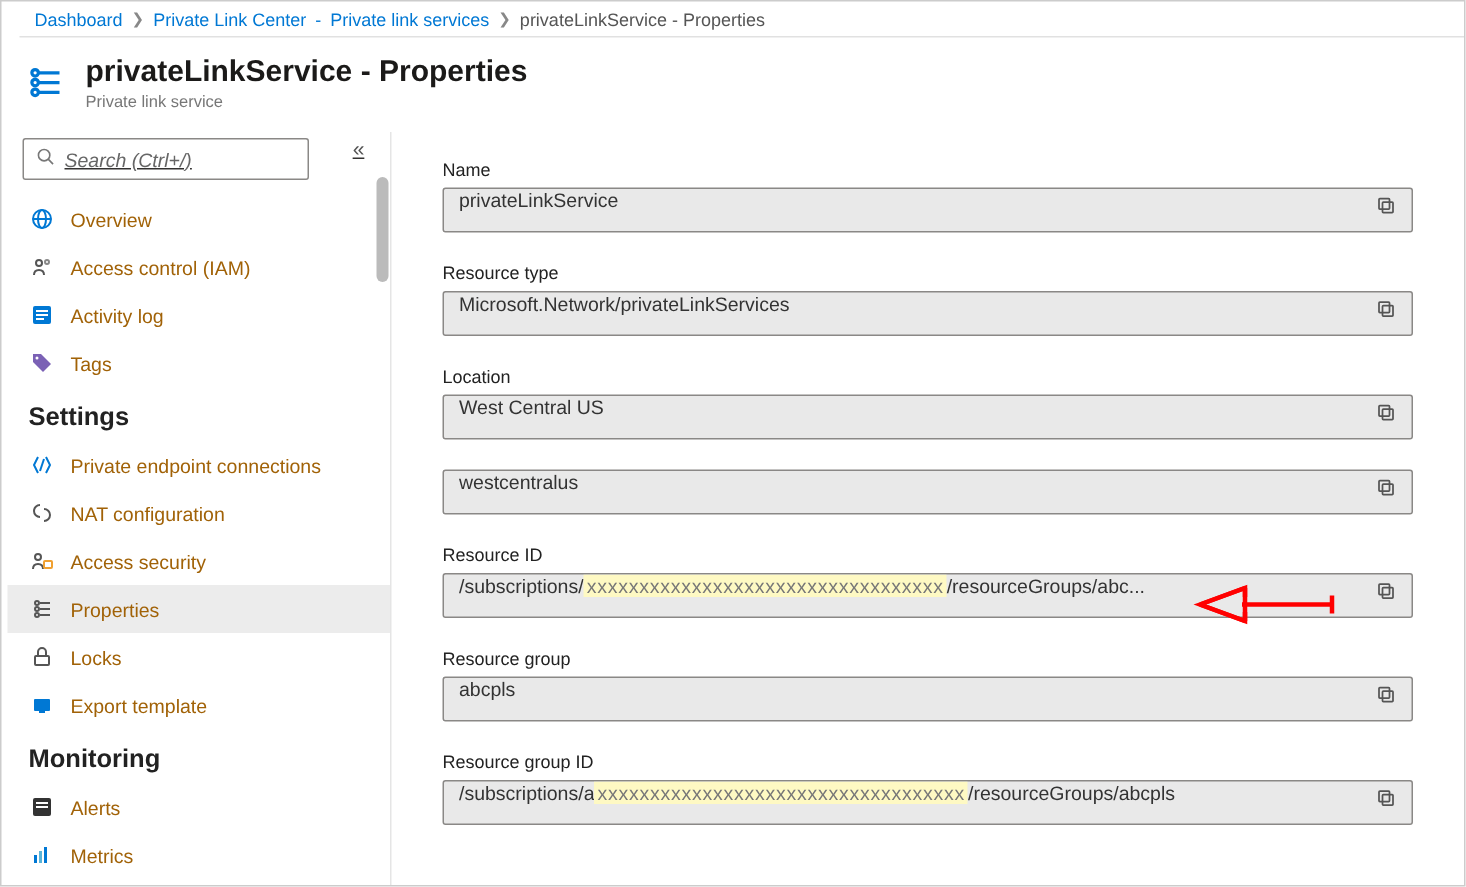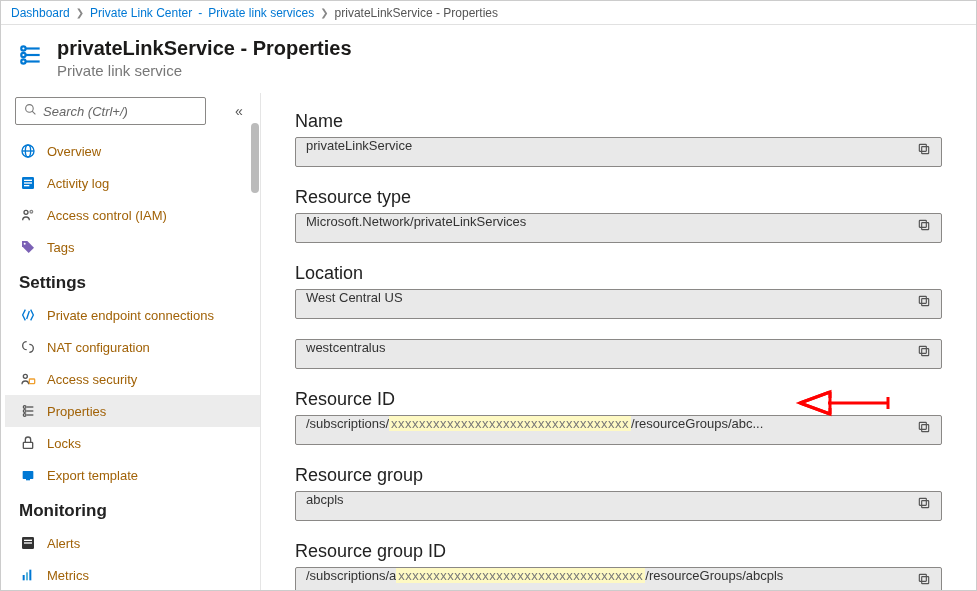--- a/index.html
+++ b/index.html
@@ -14,20 +14,21 @@
     border: 1px solid #ccc;
   }
   .breadcrumb {
     display: flex;
     align-items: center;
     gap: 6px;
     padding: 4px 10px;
     height: 24px;
     font-size: 12px;
     border-bottom: 1px solid #e1e1e1;
+    margin-left: 12px;
   }
   .breadcrumb a { color: #0078d4; text-decoration: none; cursor: pointer; }
   .breadcrumb .sep { color: #888; font-size: 10px; }
   .breadcrumb .dash { color: #0078d4; }
   .breadcrumb .current { color: #555; }
   .header {
     display: flex;
     align-items: flex-start;
     gap: 12px;
     padding: 12px 16px 14px 16px;
@@ -36,39 +37,40 @@
     width: 28px; height: 28px;
     display: flex; align-items: center; justify-content: center;
     margin-top: 4px;
   }
   .header-title {
     font-size: 20px;
     font-weight: 600;
     color: #1b1a19;
   }
   .header-sub {
-    font-size: 15px;
+    font-size: 11px;
     color: #777;
     margin-top: 2px;
   }
   .body {
     display: flex;
     height: calc(591px - 24px - 60px);
   }
   .sidebar {
     width: 260px;
     min-width: 260px;
     border-right: 1px solid #e5e5e5;
     padding: 0 0 0 4px;
     position: relative;
     overflow-y: auto;
   }
   .search-row {
-    display: flex; align-items: center; gap: 22px;
+    display: flex; gap: 22px;
     padding: 4px 10px 10px 10px;
+    text-decoration: underline;
   }
   .search-input {
     flex: 1;
     display: flex; align-items: center; gap: 6px;
     border: 1px solid #8a8886;
     border-radius: 2px;
     height: 28px;
     padding: 0 8px;
     color: #666;
     font-style: italic;
@@ -94,21 +96,21 @@
     position: absolute; right: 1px; top: 30px; width: 8px; height: 70px;
     background: #bbb; border-radius: 4px;
   }
   .main {
     flex: 1;
     padding: 18px 34px 0 34px;
     overflow-y: auto;
     position: relative;
   }
   .field { margin-bottom: 20px; }
-  .field-label { font-size: 18px; color: #222; margin-bottom: 5px; }
+  .field-label { font-size: 12px; color: #222; margin-bottom: 5px; }
   .field-box {
     display: flex; align-items: flex-start;
     background: #e9e9e9;
     border: 1px solid #8a8886;
     border-radius: 2px;
     height: 30px;
     padding: 0 6px 0 10px;
     font-size: 13px; color: #333;
     position: relative;
   }
@@ -167,38 +169,38 @@
         <svg width="16" height="16" viewBox="0 0 24 24" fill="none" stroke="#0078d4" stroke-width="2">
             <circle cx="12" cy="12" r="9"></circle>
             <ellipse cx="12" cy="12" rx="4" ry="9"></ellipse>
             <line x1="3" y1="12" x2="21" y2="12"></line>
           </svg>
       </span>
       <span>Overview</span>
     </div>
     <div class="sb-item">
       <span class="sb-icon">
+        <svg width="16" height="16" viewBox="0 0 24 24" fill="none" stroke="#555" stroke-width="2">
+            <circle cx="9" cy="8" r="3"></circle>
+            <path d="M4 20c0-3 2-5 5-5s5 2 5 5"></path>
+            <circle cx="17" cy="7" r="2" stroke="#888"></circle>
+          </svg>
+      </span>
+      <span>Access control (IAM)</span>
+    </div>
+    <div class="sb-item">
+      <span class="sb-icon">
         <svg width="16" height="16" viewBox="0 0 24 24" fill="#0078d4">
             <rect x="3" y="3" width="18" height="18" rx="2" fill="#0078d4"></rect>
             <rect x="6" y="7" width="12" height="2" fill="#fff"></rect>
             <rect x="6" y="11" width="12" height="2" fill="#fff"></rect>
             <rect x="6" y="15" width="8" height="2" fill="#fff"></rect>
           </svg>
       </span>
       <span>Activity log</span>
-    </div>
-    <div class="sb-item">
-      <span class="sb-icon">
-        <svg width="16" height="16" viewBox="0 0 24 24" fill="none" stroke="#555" stroke-width="2">
-            <circle cx="9" cy="8" r="3"></circle>
-            <path d="M4 20c0-3 2-5 5-5s5 2 5 5"></path>
-            <circle cx="17" cy="7" r="2" stroke="#888"></circle>
-          </svg>
-      </span>
-      <span>Access control (IAM)</span>
     </div>
     <div class="sb-item">
       <span class="sb-icon">
         <svg width="16" height="16" viewBox="0 0 24 24">
             <path d="M3 3h8l10 10-8 8L3 11z" fill="#7b61b5"></path>
             <circle cx="7" cy="7" r="1.5" fill="#fff"></circle>
           </svg>
       </span>
       <span>Tags</span>
     </div>

